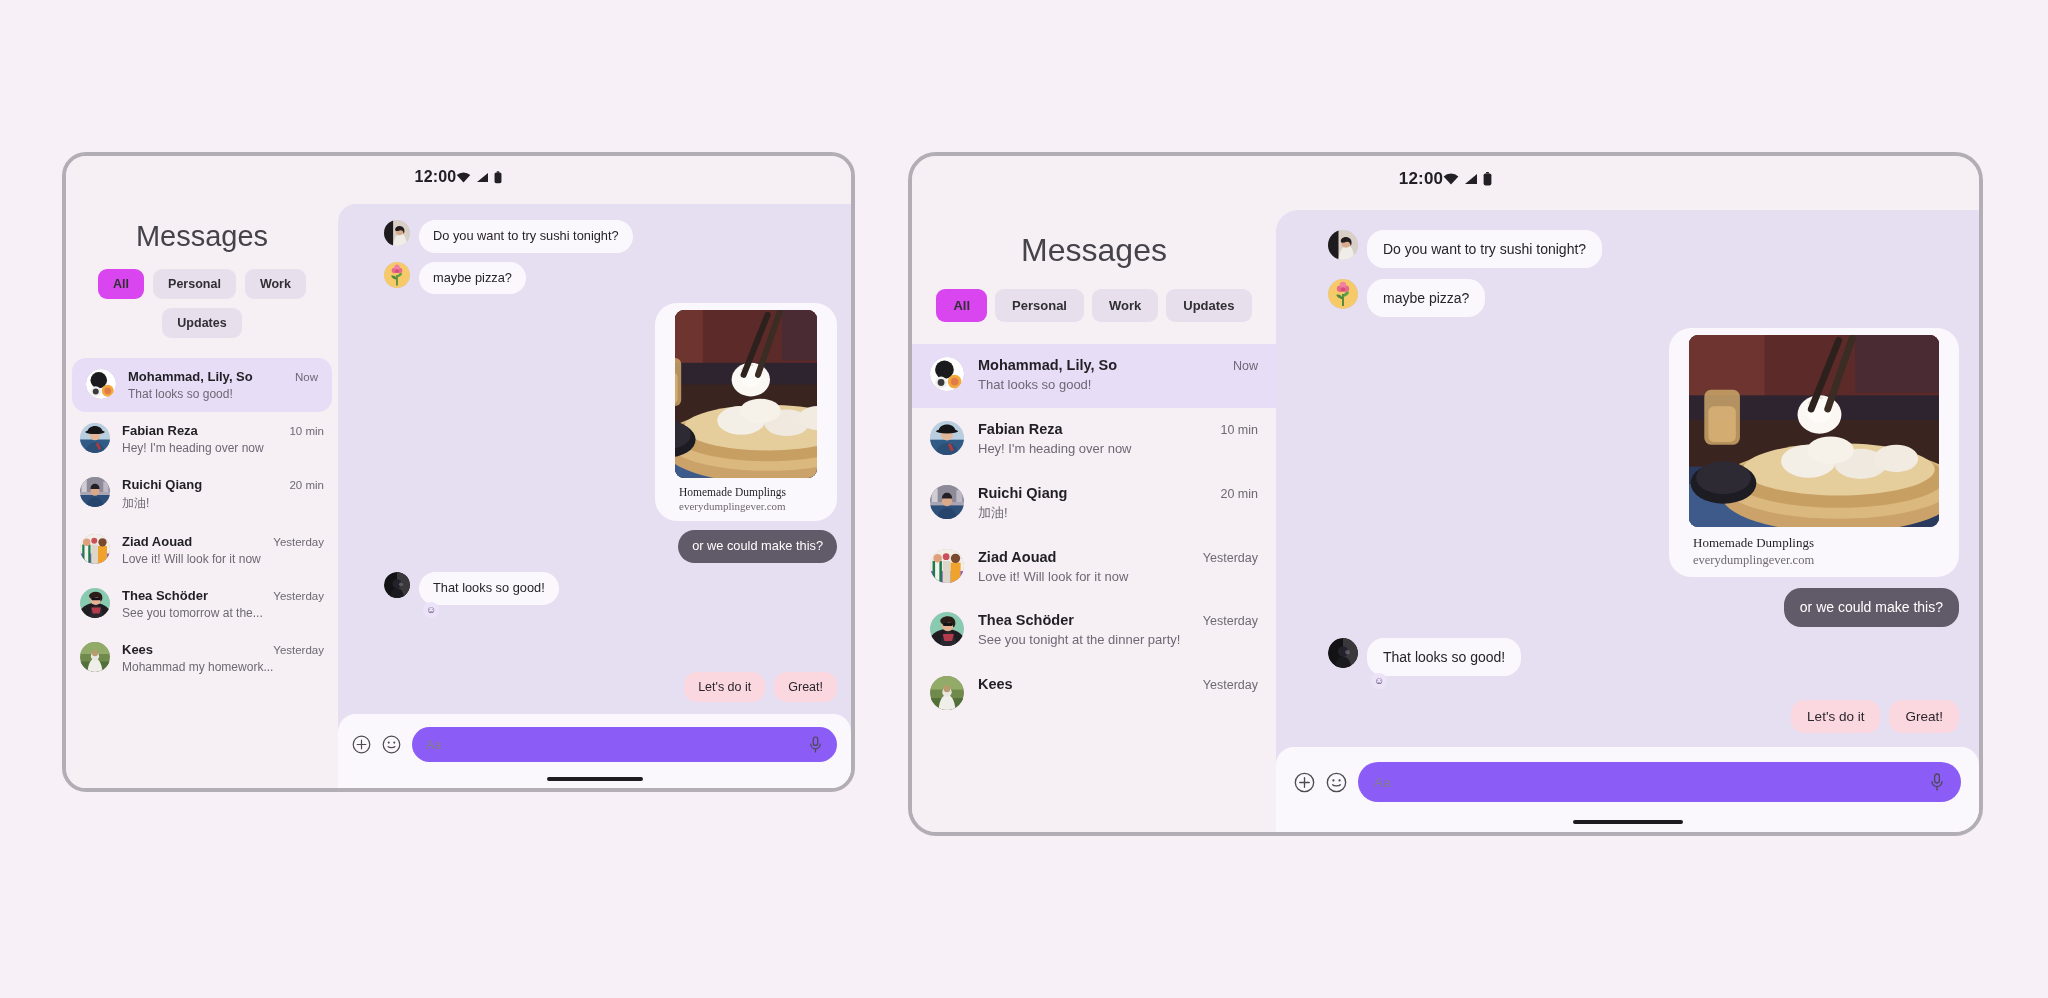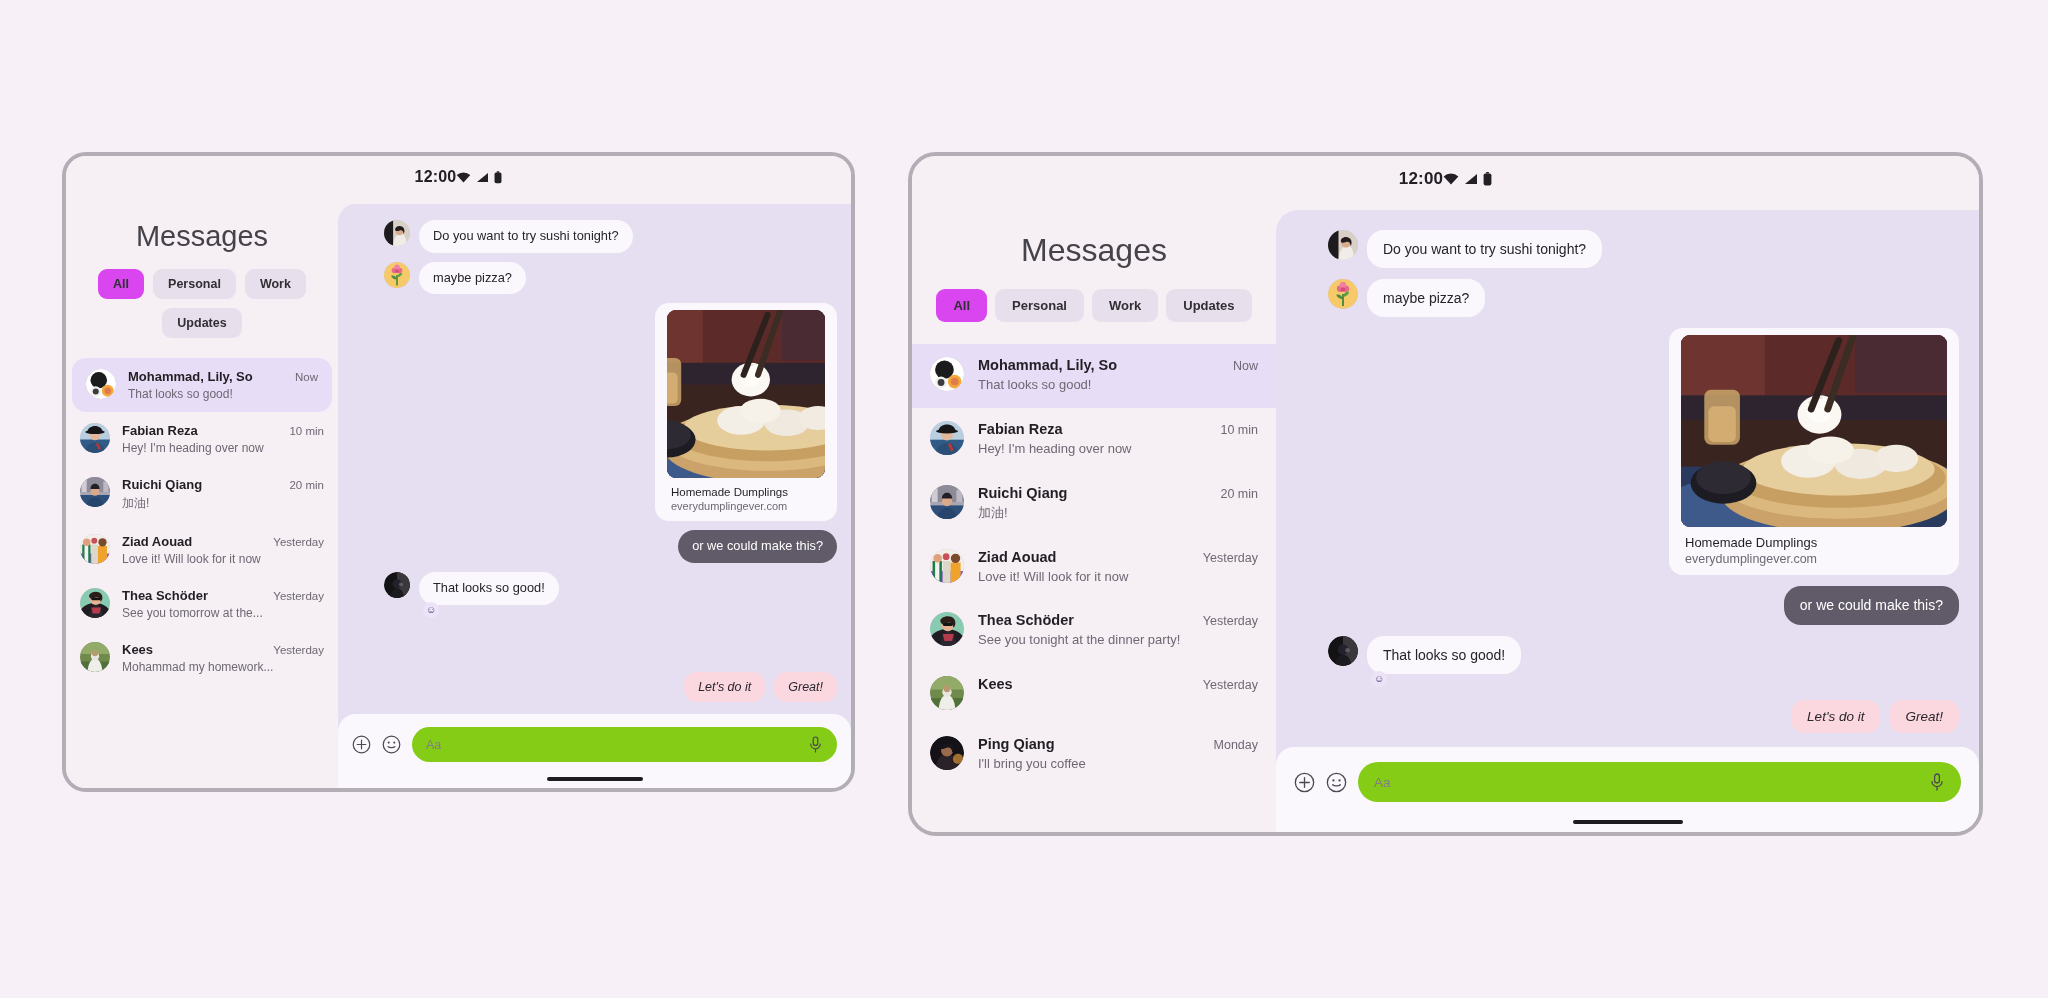--- a/index.html
+++ b/index.html
@@ -170,23 +170,24 @@
     width: 16px; height: 16px; border-radius: 50%;
     background: #ece3f8;
     display: flex; align-items: center; justify-content: center;
     font-size: 10px; color: #5b4d7a;
   }
 
   
   .card-row { display: flex; justify-content: flex-end; }
   .linkcard {
     background: #fbf8fd;
-    border-radius: 14px;
+    border-radius: 22px;
     overflow: hidden;
-    padding: 7px 12px 9px;
+    padding: 7px 20px 9px;
+    font-family: Liberation Serif, serif;
   }
   #device-left .linkcard  { width: 182px; }
   #device-right .linkcard { width: 290px; }
   .card-photo {
     width: 100%; border-radius: 9px; overflow: hidden; display: block;
   }
   #device-left .card-photo  { height: 168px; }
   #device-right .card-photo { height: 192px; }
   .card-photo svg { display: block; width: 100%; height: 100%; }
   .card-title { color: #211f24; margin: 8px 0 0 4px; }
@@ -199,40 +200,39 @@
   
   .quickreplies {
     display: flex; justify-content: flex-end; gap: 9px;
     padding: 2px 14px 12px;
   }
   #device-right .quickreplies { padding: 2px 20px 14px; }
   .qr {
     background: #fbd7e0; color: #29262c;
     border: none; cursor: pointer; font-family: inherit;
     border-radius: 13px;
-    font-style: italic;
   }
   #device-left .qr  { font-size: 12.5px; padding: 8px 14px; }
   #device-right .qr { font-size: 13.5px; padding: 9px 16px; }
 
   
   .composer {
     flex: 0 0 auto;
     background: #fbf8fd;
     border-radius: 18px 18px 0 0;
     display: flex; align-items: center;
     gap: 11px;
   }
   #device-left .composer  { padding: 13px 14px 8px; }
   #device-right .composer { padding: 15px 18px 10px; }
   .comp-icon { flex: 0 0 auto; cursor: pointer; color: #4d4952; display: flex; }
   .comp-icon svg { display: block; }
   .inputwrap {
     flex: 1 1 auto;
-    background: #84cc16;
+    background: #8b5cf6;
     border-radius: 22px;
     display: flex; align-items: center;
     gap: 8px;
   }
   #device-left .inputwrap  { padding: 9px 14px; }
   #device-right .inputwrap { padding: 11px 16px; }
   .fake-input {
     flex: 1 1 auto; border: none; background: transparent;
     font-family: inherit; color: #211f24; outline: none;
   }
@@ -696,34 +696,20 @@
                   <use href="#av-field"></use>
                 </svg>
               </span>
             <div class="conv-main">
               <div class="conv-row">
                 <span class="conv-name">Kees</span>
                 <span class="conv-time">Yesterday</span>
               </div>
             </div>
           </div>
-          <div class="conv">
-            <span class="avatar">
-                <svg>
-                  <use href="#av-night"></use>
-                </svg>
-              </span>
-            <div class="conv-main">
-              <div class="conv-row">
-                <span class="conv-name">Ping Qiang</span>
-                <span class="conv-time">Monday</span>
-              </div>
-              <div class="conv-preview">I'll bring you coffee</div>
-            </div>
-          </div>
         </div>
       </div>
 
       <div class="chatpane">
         <div class="msgs">
 
           <div class="msg-in">
             <span class="msg-avatar">
                 <svg>
                   <use href="#av-portrait"></use>

